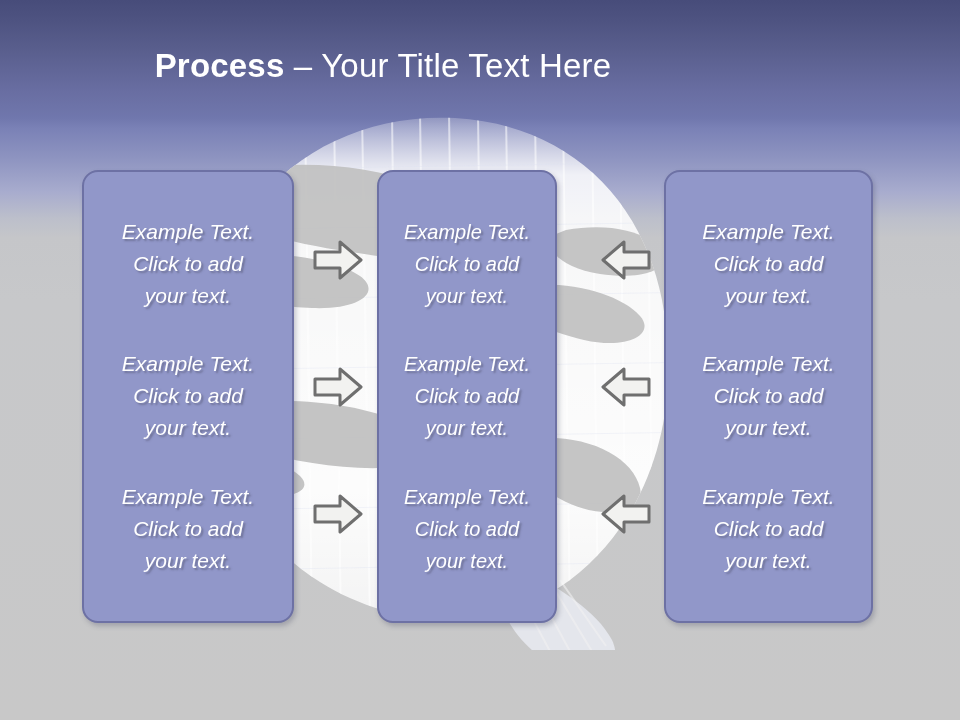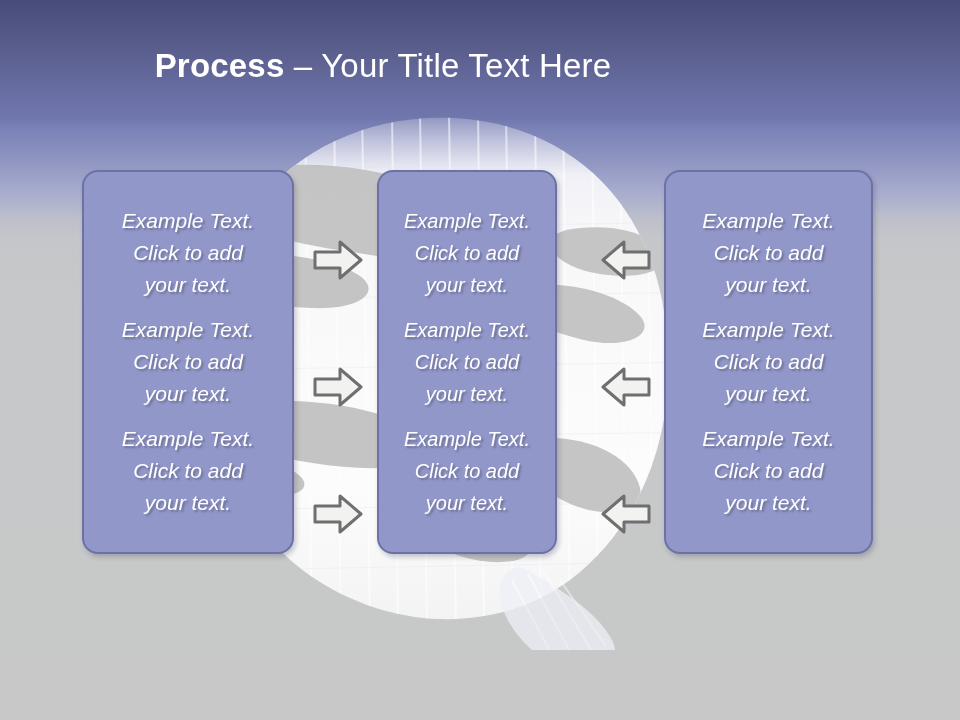--- a/index.html
+++ b/index.html
@@ -58,21 +58,21 @@
     letter-spacing: 0.2px;
     white-space: nowrap;
   }
   .title-bold { font-weight: bold; }
   .title-light { font-weight: normal; }
 
   
   .col {
     position: absolute;
     top: 170px;
-    height: 384px;
+    height: 453px;
     background: #9197c9;
     border: 2px solid #6d71a4;
     border-radius: 16px;
     box-sizing: border-box;
     box-shadow: 2px 3px 5px rgba(70,72,100,0.30);
     display: flex;
     flex-direction: column;
     justify-content: space-around;
     align-items: center;
     padding: 26px 10px 26px 10px;

